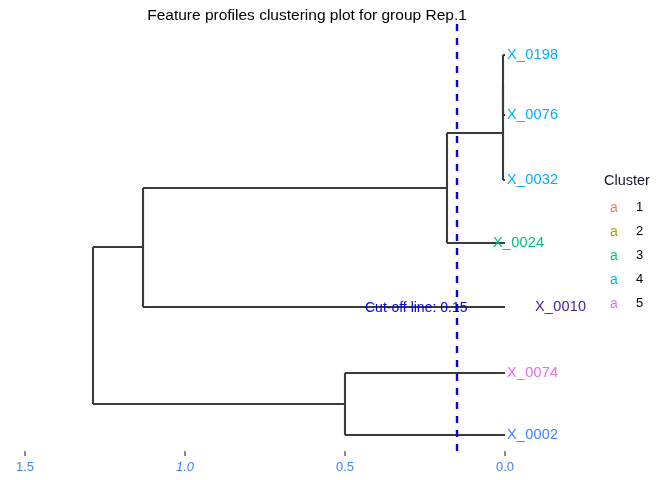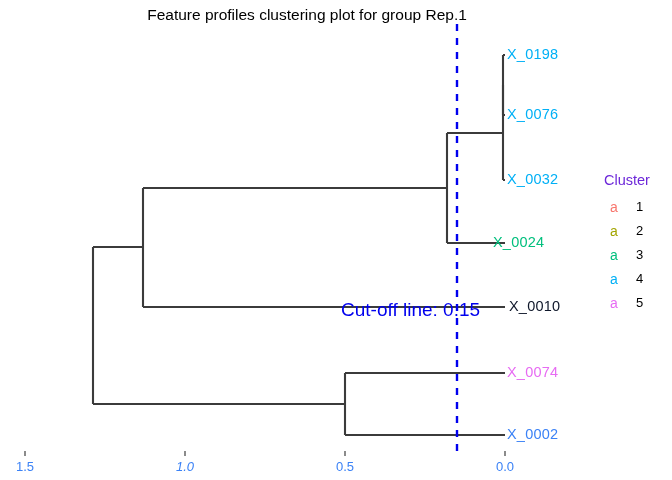--- a/index.html
+++ b/index.html
@@ -34,31 +34,32 @@
   .axis-tick-label{
     position:absolute;
     font-size:13px;
     color:#3b82f6;
     text-align:center;
     white-space:nowrap;
     transform:translateX(-50%);
   }
   #cutoff-label{
     position:absolute;
-    font-size:19px;
+    font-size:14px;
     white-space:nowrap;
+    margin-left:24px;
   }
   #legend{
     position:absolute;
     left:604px;top:172px;
     width:68px;
   }
   #legend-title{
     font-size:14.5px;
-    color:#6d28d9;
+    color:#0f172a;
     margin-bottom:7px;
     white-space:nowrap;
   }
   .legend-row{
     display:flex;
     align-items:center;
     height:24px;
   }
   .legend-key{
     width:20px;
@@ -119,21 +120,21 @@
       <line x1="505" y1="451" x2="505" y2="456"></line>
     </g>
 
     <line x1="457" y1="24" x2="457" y2="457" stroke="#0000ee" stroke-width="2.4" stroke-dasharray="7,7"></line>
   </svg>
 
   <div class="leaf-label" style="left:507px;top:46px;color:#00B0F6;">X_0198</div>
   <div class="leaf-label" style="left:507px;top:106px;color:#00B0F6;">X_0076</div>
   <div class="leaf-label" style="left:507px;top:171px;color:#00B0F6;">X_0032</div>
   <div class="leaf-label" style="left:493px;top:234px;color:#00BF7D;">X_0024</div>
-  <div class="leaf-label" style="left:509px;top:298px;color:#0f172a;">X_0010</div>
+  <div class="leaf-label" style="left:535px;top:298px;color:#4c1d95;">X_0010</div>
   <div class="leaf-label" style="left:507px;top:364px;color:#E76BF3;">X_0074</div>
   <div class="leaf-label" style="left:507px;top:426px;color:#3b82f6;">X_0002</div>
 
   <div id="cutoff-label" style="left:341px;top:299px;color:#0000ee;">Cut-off line: 0.15</div>
 
   <div class="axis-tick-label" style="left:25px;top:459px;">1.5</div>
   <div class="axis-tick-label" style="left:185px;top:459px;font-style:italic;">1.0</div>
   <div class="axis-tick-label" style="left:345px;top:459px;">0.5</div>
   <div class="axis-tick-label" style="left:505px;top:459px;">0.0</div>
 

